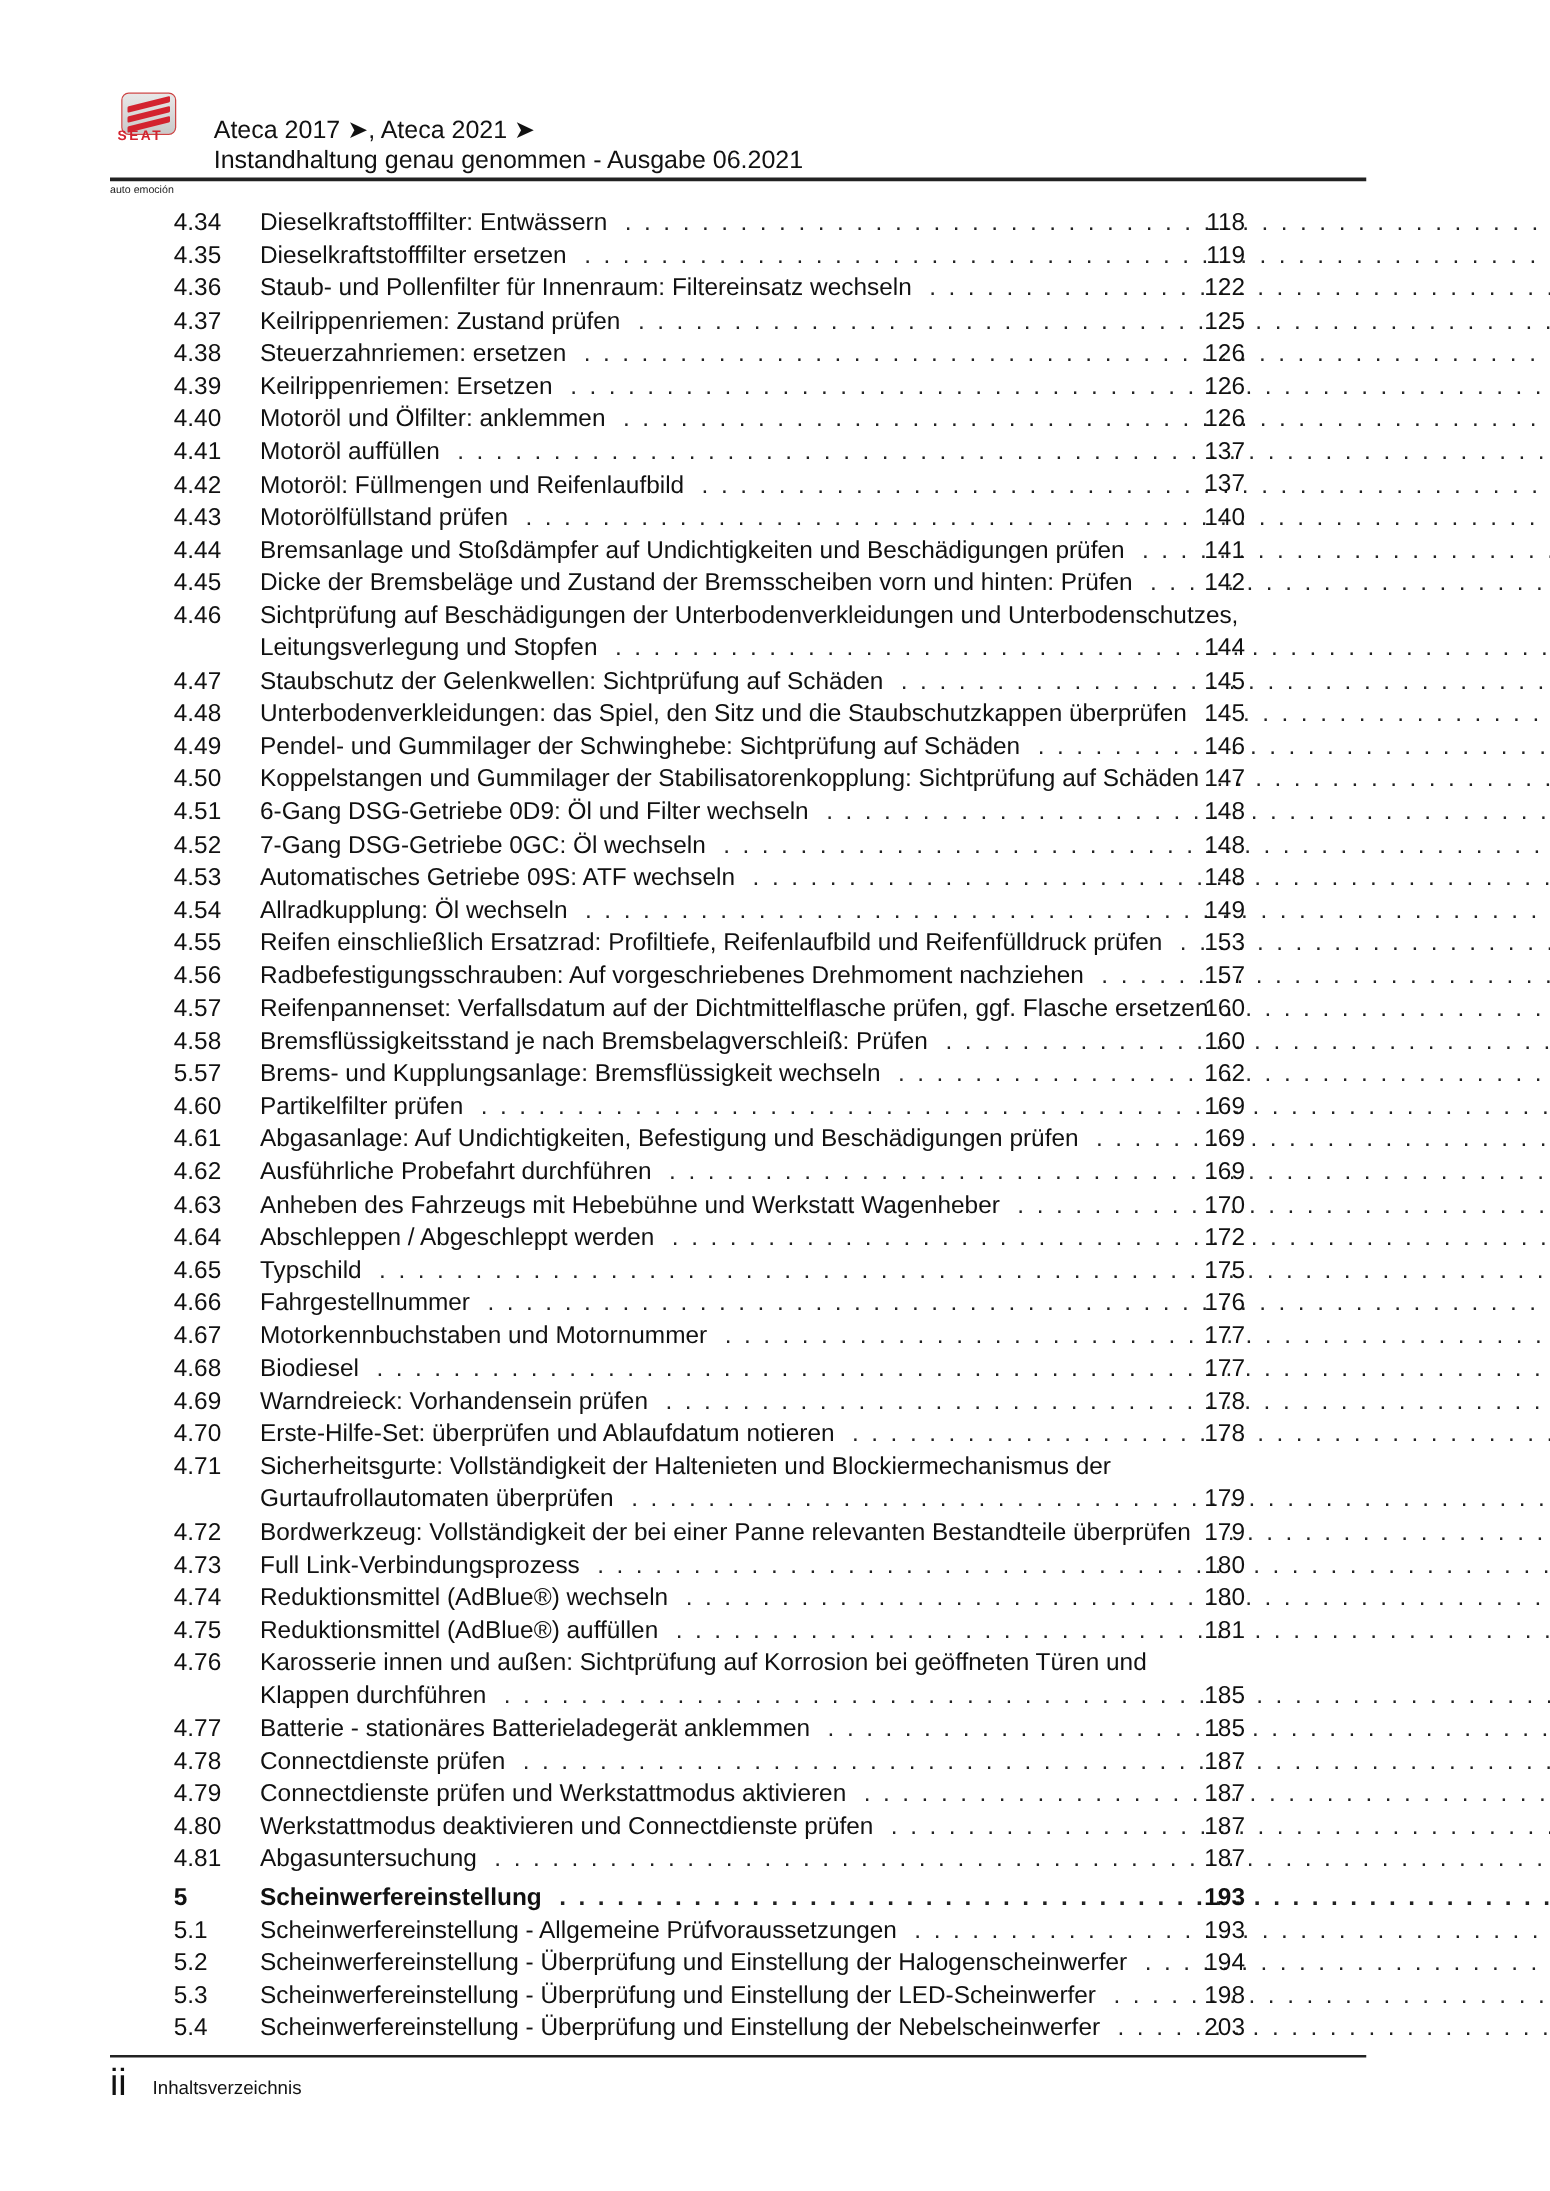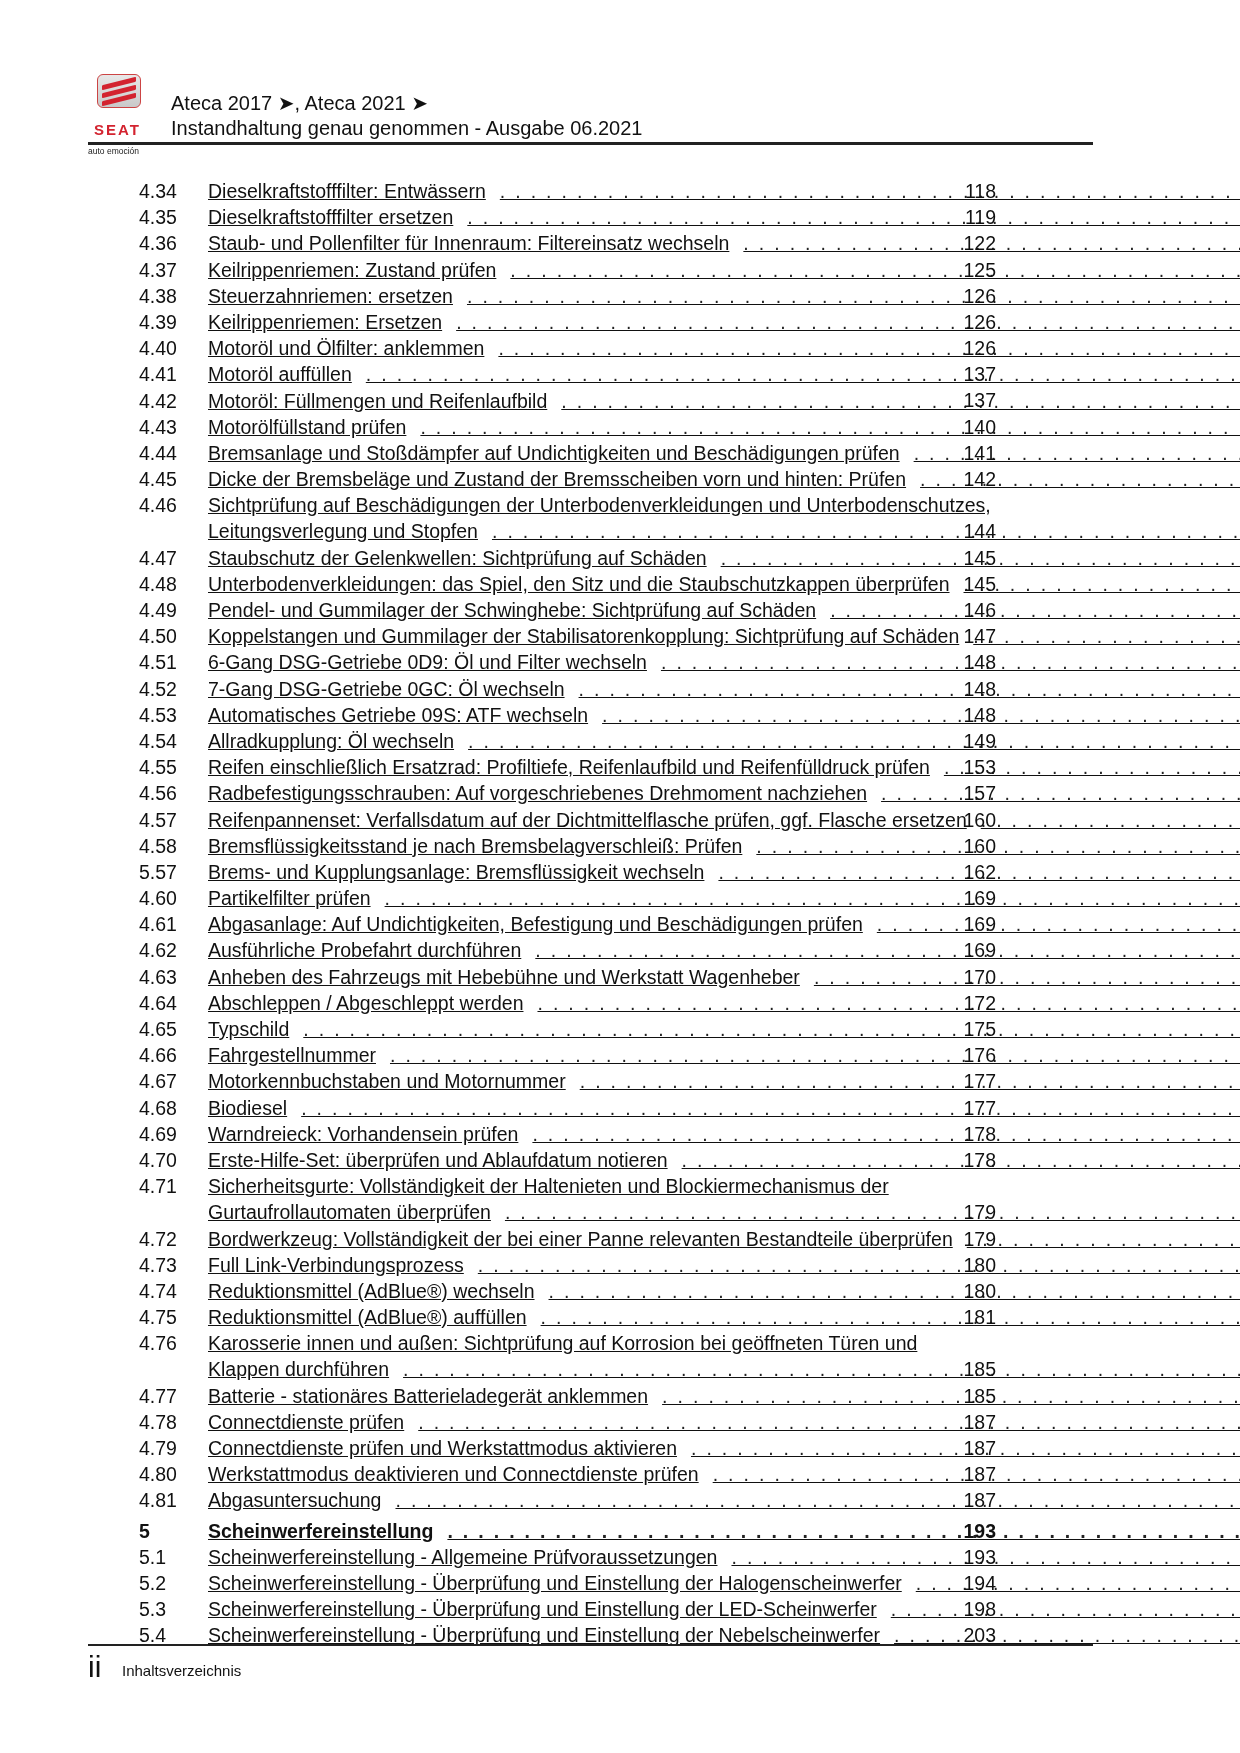--- a/index.html
+++ b/index.html
@@ -4,32 +4,32 @@
 <style>
   html, body { margin: 0; padding: 0; background: #ffffff; }
   body { width: 1240px; height: 1753px; position: relative; overflow: hidden;
          font-family: "Liberation Sans", sans-serif; color: #111; }
   .logo { position: absolute; left: 88px; top: 70px; width: 64px; height: 60px; }
   .logo-mark { position: absolute; left: 9px; top: 4px; width: 42px; height: 32px;
                border-radius: 6px; background: linear-gradient(180deg,#e8e8e8,#c9c9c9);
                border: 1px solid #c44; overflow: hidden; }
   .logo-mark .stripe { position: absolute; left: 4px; width: 34px; height: 5px; background: #d3232f;
                        transform: skewY(-14deg); border-radius: 1px; }
-  .logo-seat { position: absolute; left: 6px; top: 51px; font-size: 15px; font-weight: bold;
+  .logo-seat { position: absolute; left: 6px; top: 33px; font-size: 11px; font-weight: bold;
                letter-spacing: 2px; color: #d3232f; }
   .logo-tag { position: absolute; left: 0; top: 52px; font-size: 8.5px; color: #222; white-space: nowrap; margin-top: 24px; }
   .hdr-line1 { position: absolute; left: 171px; top: 91px; font-size: 20px; white-space: nowrap; }
   .hdr-line2 { position: absolute; left: 171px; top: 117px; font-size: 20px; white-space: nowrap; }
   .rule-top { position: absolute; left: 88px; top: 142px; width: 1005px; height: 3px; background: #222; }
-  .toc { position: absolute; left: 0; top: 178px; width: 1144px; }
+  .toc { position: absolute; left: 0; top: 165px; width: 1144px; }
   .row { position: relative; height: 26.2px; font-size: 19.5px; line-height: 26.2px; }
   .row.two { height: 52.4px; }
   .row.section { font-weight: bold; margin-top: 4px; }
   .num { position: absolute; left: 139px; top: 0; white-space: nowrap; }
-  .title { position: absolute; left: 208px; right: 188px; top: 0; white-space: nowrap; text-decoration: underline; }
+  .title { position: absolute; left: 208px; right: 188px; top: 0; white-space: nowrap; }
   .title .t1 { display: block; }
   .title .t2 { display: block; }
   .lead { display: flex; align-items: baseline; }
   .lead .txt { white-space: nowrap; flex: 0 0 auto; padding-right: 14px; }
   .lead .dots { flex: 1 1 auto; overflow: hidden; white-space: nowrap; letter-spacing: 5.4px; color: #222; }
   .lead .dots::before { content: ". . . . . . . . . . . . . . . . . . . . . . . . . . . . . . . . . . . . . . . . . . . . . . . . . . . . . . . . . . . . . . . . . . . . . . . . . . . . . . . . . . . . . . . . . . . . . . . . . . . . . . . . . . . . . . . . . . . . . . . . . . . . ."; letter-spacing: 0; word-spacing: 4.6px; }
   .page { position: absolute; right: 148px; bottom: 0; line-height: 26.2px; text-align: right; white-space: nowrap; }
   .rule-bottom { position: absolute; left: 88px; top: 1644px; width: 1005px; height: 2px; background: #222; }
   .foot-num { position: absolute; left: 88px; top: 1650px; font-size: 30px; line-height: 34px; }
   .foot-label { position: absolute; left: 122px; top: 1662px; font-size: 15px; }

